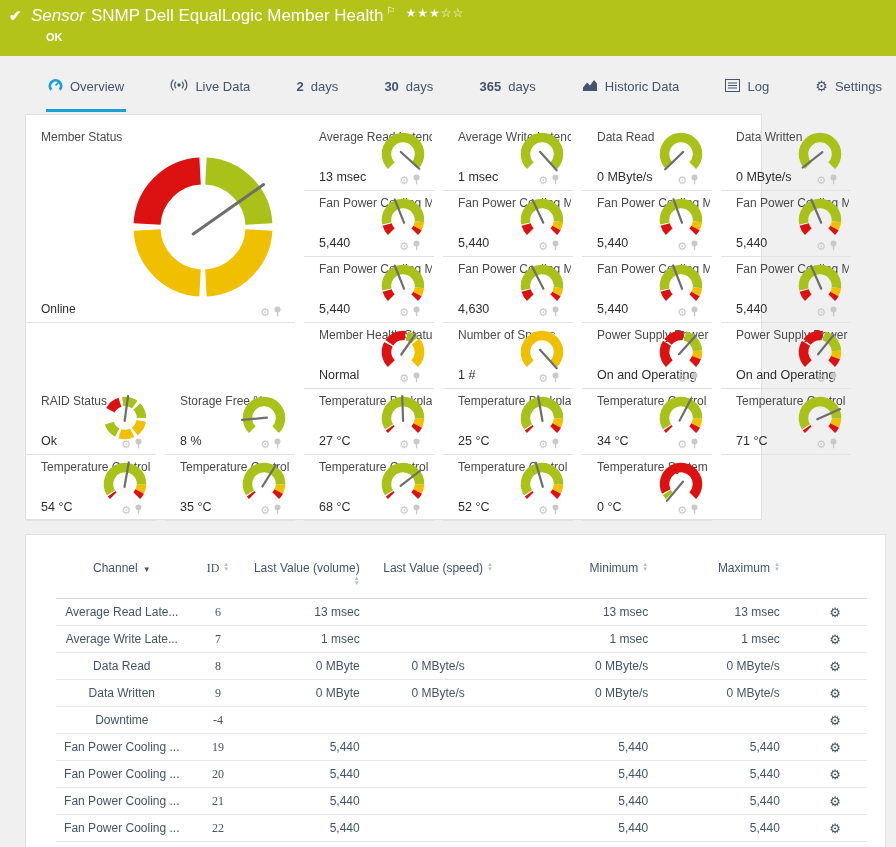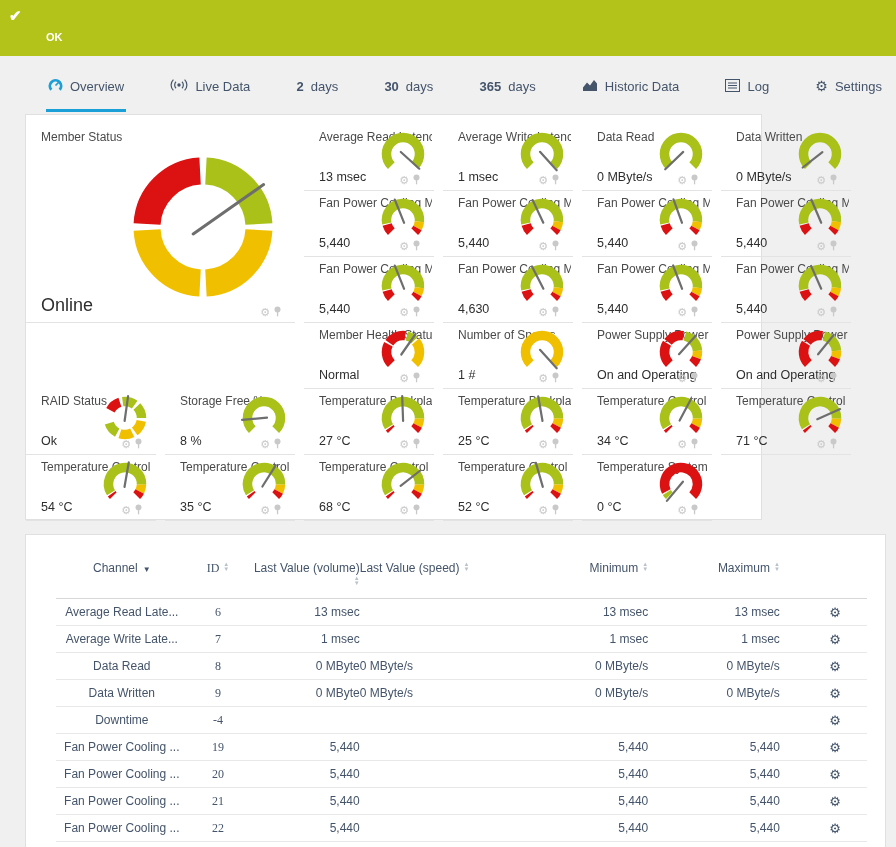--- a/index.html
+++ b/index.html
@@ -27,50 +27,53 @@
   
   .panel1 { position:absolute; left:25px; top:114px; width:737px; height:406px;
     background:#fff; border:1px solid #e0e0e0; }
   .grid { display:grid; grid-template-columns:repeat(6,139px); grid-auto-rows:66px; padding-top:10px; }
   .tile { position:relative; border-bottom:1px solid #e3e3e3; margin-right:9px; }
   .tile.spacer { border-bottom:none; }
   .tile.member { grid-column:span 2; grid-row:span 3; }
   .tile .tlabel { position:absolute; left:15px; top:5px; right:2px; font-size:12px; color:#4a4a4a;
     white-space:nowrap; overflow:hidden; }
   .tile .tvalue { position:absolute; left:15px; bottom:6px; font-size:12.5px; color:#2e2e2e; white-space:nowrap; }
-  .tile.member .tvalue { font-size:18px; }
+  .tile.member .tvalue { font-size:12px; }
   .tile .gsvg { position:absolute; right:5px; top:2px; }
   .tile.member .gsvg { right:auto; left:92px; top:17px; }
   .tile .ticons { position:absolute; right:13px; bottom:5px; display:flex; align-items:center; gap:3px; color:#c9c9c9; }
   .tile .ticons .tgear { font-size:11px; line-height:10px; }
 
   
   .panel2 { position:absolute; left:25px; top:534px; width:861px; height:340px;
     background:#fff; border:1px solid #e0e0e0; padding:26px 20px 0 30px; }
   table.chan { border-collapse:collapse; width:811px; table-layout:fixed; font-size:12px; color:#44546a; }
   .chan th { font-weight:normal; vertical-align:top; padding-bottom:9px; border-bottom:1px solid #d8d8d8; }
   .chan td { height:27px; border-bottom:1px solid #e8e8e8; }
   .c0 { width:130px; text-align:center; }
   .c1 { width:60px;  text-align:center;font-family:Liberation Serif, serif; }
   .c2 { width:110px; text-align:right;margin-left:20px; }
-  .c3 { width:155px; text-align:left; }
+  .c3 { width:155px; text-align:center; }
   .c4 { width:130px; text-align:right; }
   .c5 { width:130px; text-align:right; }
   .c6 { width:86px;  text-align:right; padding-right:26px; }
   .chan td.c0 { white-space:nowrap; overflow:hidden; }
   .sortboth { display:inline-block; vertical-align:1px; margin-left:4px; color:#b9c2cb; font-size:6px; line-height:5px; }
   .sortboth span{ display:block; }
   .sortdesc { color:#44546a; font-size:8px; margin-left:5px; }
   .rowgear { font-size:13px; color:#44546a; cursor:pointer; }
 </style>
 </head>
 <body>
 
 <div class="hdr">
   <span class="check">✔</span>
+  <div class="titleline">
+    <span class="kind">Sensor</span><span>SNMP Dell EqualLogic Member Health</span><span class="flag">⚐</span><span class="stars">★★★☆☆</span>
+  </div>
   <div class="status">OK</div>
 </div>
 
 <div class="tabs" id="tabs">
     <div class="tab active">
       <span><svg width="15" height="15" viewBox="0 0 16 16">
           <path d="M3.5 12.5 A6 6 0 1 1 12.5 12.5" fill="none" stroke="#1a9fd6" stroke-width="3"></path>
           <line x1="8" y1="8" x2="12.8" y2="3.2" stroke="#1a9fd6" stroke-width="1.8"></line>
         </svg></span>
       <span>Overview</span>

